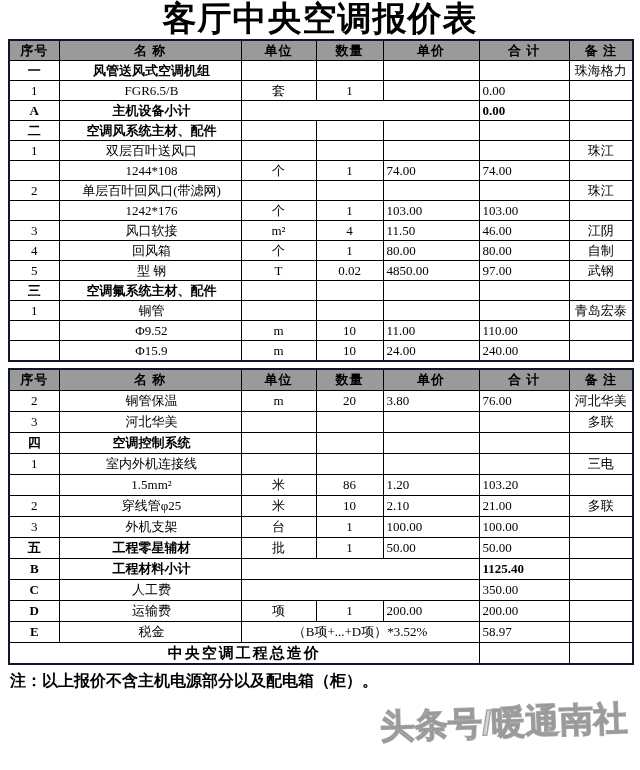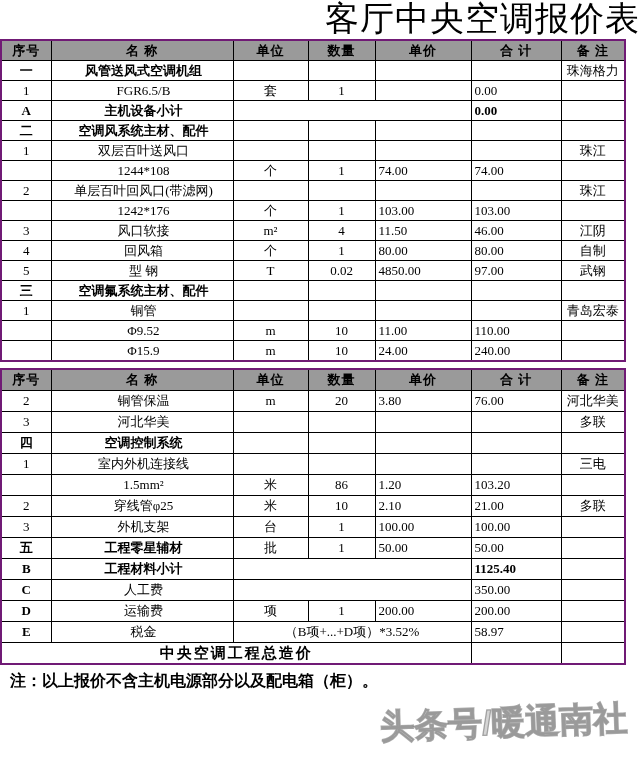--- a/index.html
+++ b/index.html
@@ -2,27 +2,27 @@
 <html><head>
 <meta charset="utf-8">
 <style>
   html,body{margin:0;padding:0;}
   body{
     width:640px;height:770px;position:relative;overflow:hidden;
     background:#ffffff;color:#000;
     font-family:"Liberation Serif","DejaVu Serif",serif;
   }
   .title{
-    margin:0 0 2px 0;text-align:right;
-    font-size:34px;line-height:37px;font-weight:normal;letter-spacing:1px;
+    margin:0 0 2px 0;text-align:center;
+    font-size:34px;line-height:37px;font-weight:bold;letter-spacing:1px;
     font-family:"Liberation Sans","DejaVu Sans",sans-serif;
   }
   table.quote{
     border-collapse:collapse;table-layout:fixed;width:624px;
-    border:2px solid #701a75;
+    margin-left:8px;border:2px solid #0f172a;
   }
   table.quote td{
     border:1px solid #000;height:19px;line-height:19px;
     font-size:13px;padding:0 3px;overflow:hidden;white-space:nowrap;
   }
   #t2{margin-top:6px;}
   #t2 td{height:20px;line-height:20px;}
   td.hd{background:#9a9a9a;font-weight:bold;text-align:center;height:21px;letter-spacing:1px;}
   .a-c{text-align:center;}
   .a-l{text-align:center;padding-left:6px !important;}

